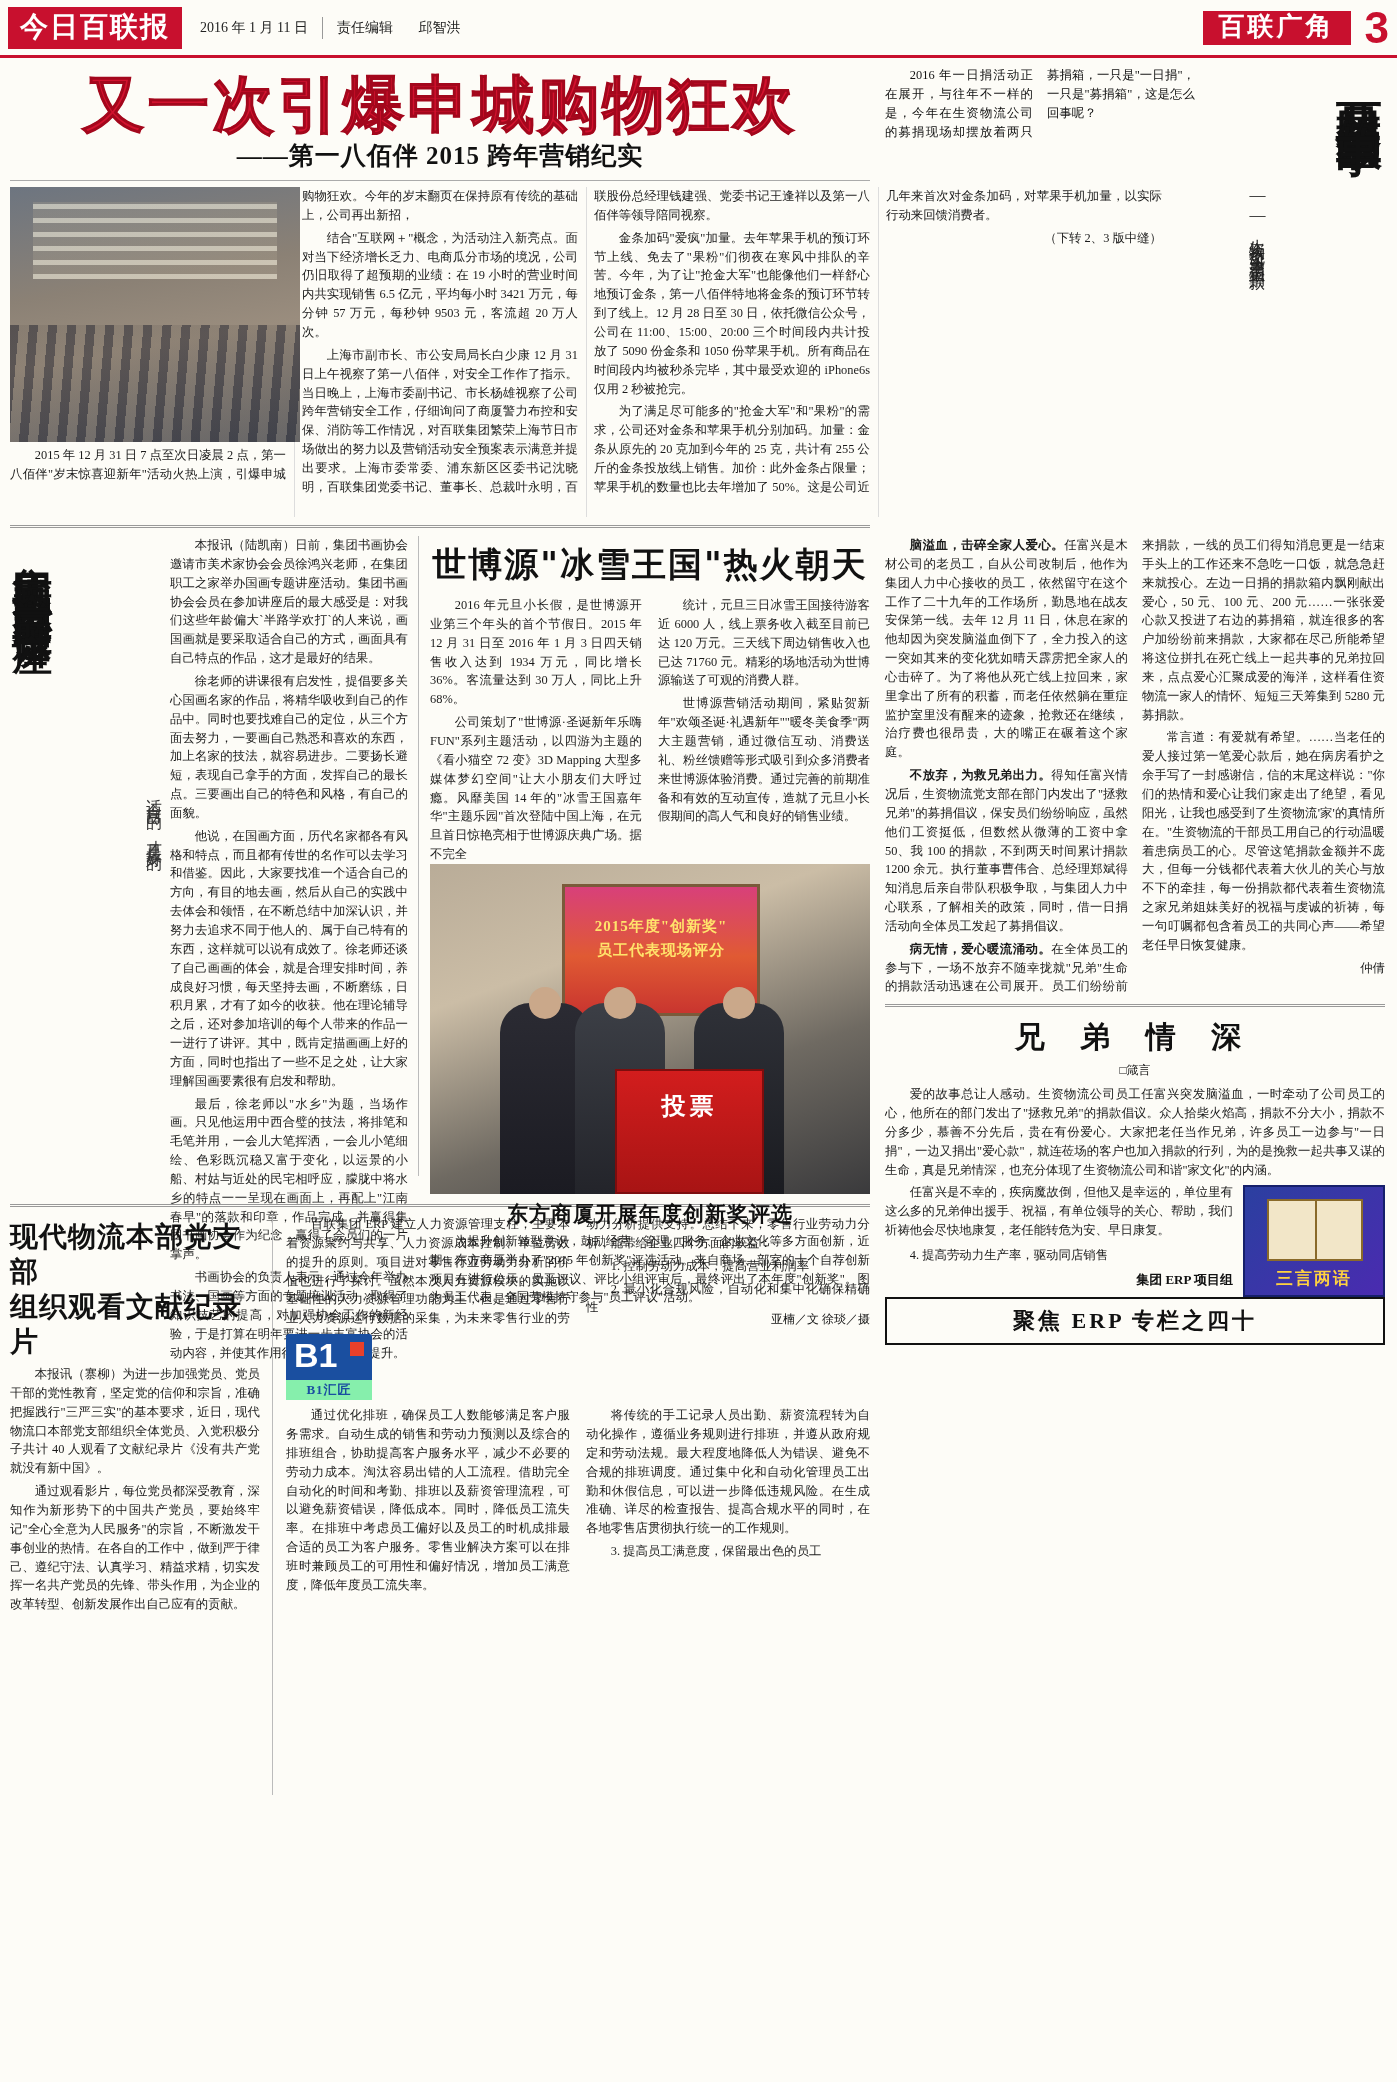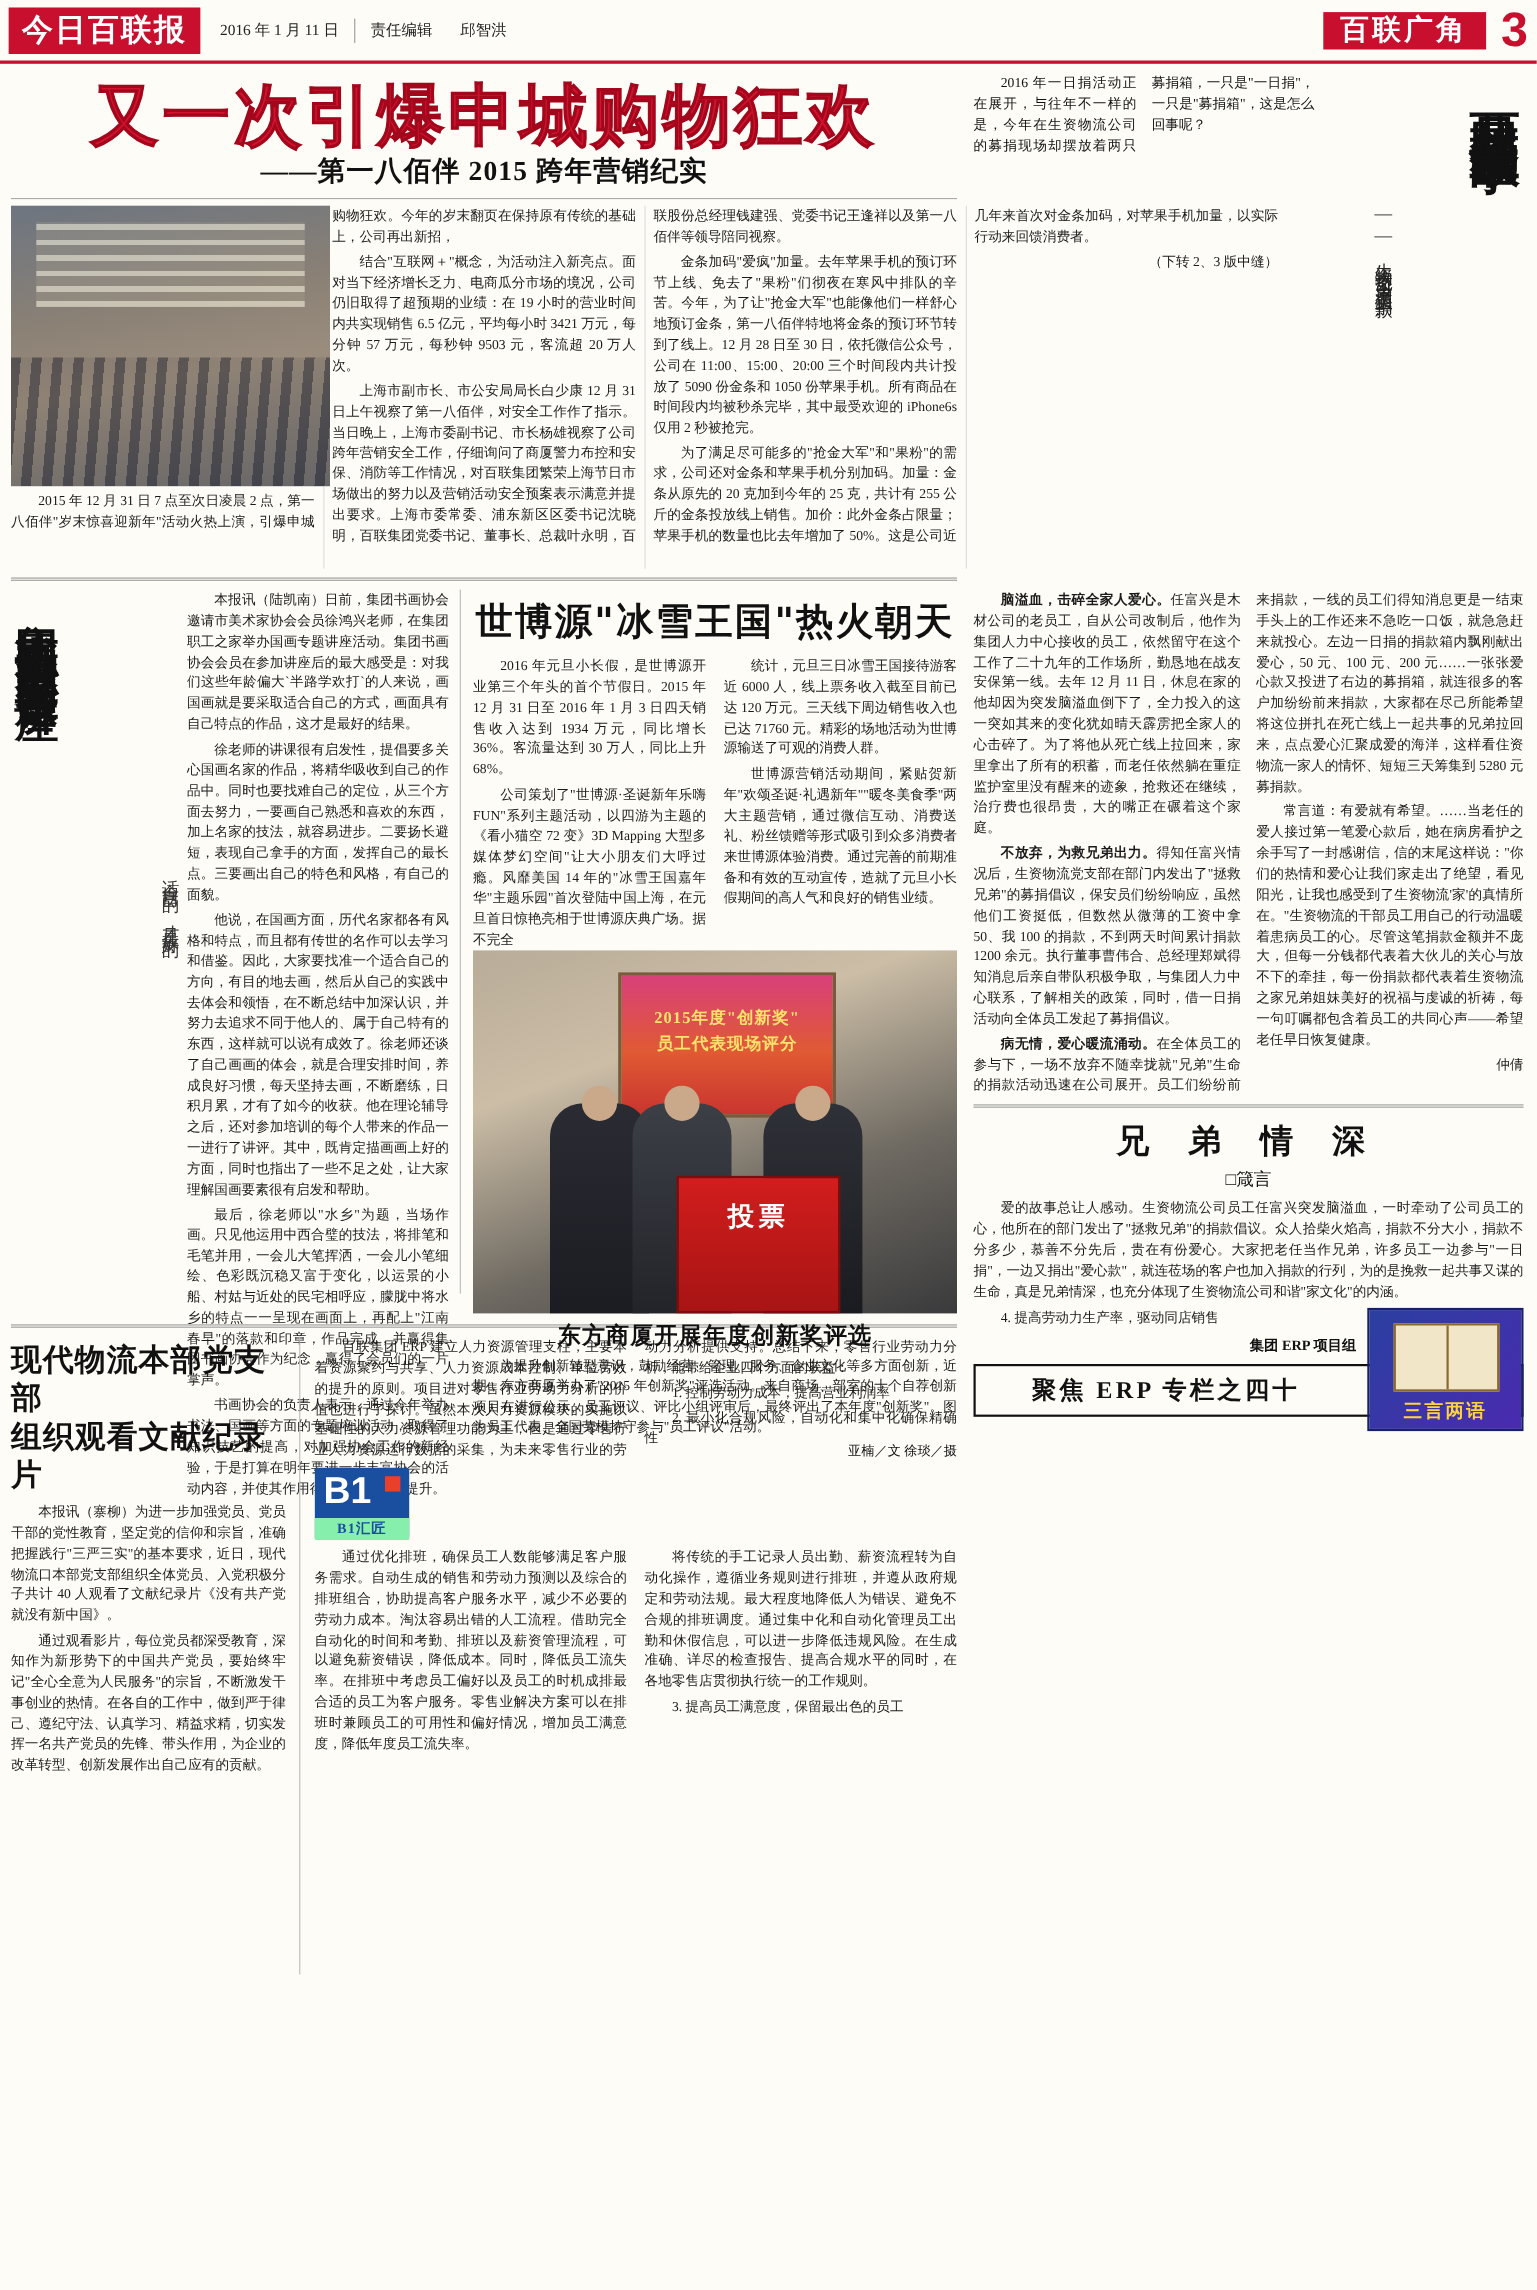--- a/index.html
+++ b/index.html
@@ -260,21 +260,21 @@
     margin: 6px 0 8px 0;
     font-family: "DejaVu Serif", serif;
   }
   .h-xiongdi {
     text-align: center;
     font-size: 30px;
     font-weight: bold;
     letter-spacing: 14px;
     margin: 10px 0 4px 0;
   }
-  .byline { text-align: center; font-size: 16px; margin-bottom: 6px; }
+  .byline { text-align: center; font-size: 12px; margin-bottom: 6px; }
   .byline-right { text-align: right; font-size: 12px; margin: 4px 0; }
 
   
   .h-redblock {
     font-size: 28px;
     font-weight: bold;
     line-height: 1.25;
     letter-spacing: 1px;
     margin: 4px 0 6px 0;
   }
@@ -498,20 +498,21 @@
       <hr class="rule-dbl">
 
       <div class="h-xiongdi">兄 弟 情 深</div>
       <div class="byline">□箴言</div>
       <div class="art">
         <p>爱的故事总让人感动。生资物流公司员工任富兴突发脑溢血，一时牵动了公司员工的心，他所在的部门发出了"拯救兄弟"的捐款倡议。众人拾柴火焰高，捐款不分大小，捐款不分多少，慕善不分先后，贵在有份爱心。大家把老任当作兄弟，许多员工一边参与"一日捐"，一边又捐出"爱心款"，就连莅场的客户也加入捐款的行列，为的是挽救一起共事又谋的生命，真是兄弟情深，也充分体现了生资物流公司和谐"家文化"的内涵。</p>
         <div class="sanyan">
           <div class="book"></div>
           <div class="lbl">三言两语</div>
         </div>
+        <p>任富兴是不幸的，疾病魔故倒，但他又是幸运的，单位里有这么多的兄弟伸出援手、祝福，有单位领导的关心、帮助，我们祈祷他会尽快地康复，老任能转危为安、早日康复。</p>
       </div>
 
       <div class="art" style="margin-top:6px;">
         <p>4. 提高劳动力生产率，驱动同店销售</p>
       </div>
 
       <div class="proj-sign">集团 ERP 项目组</div>
       <div class="footer-box">聚焦 ERP 专栏之四十</div>
     </div>
 

